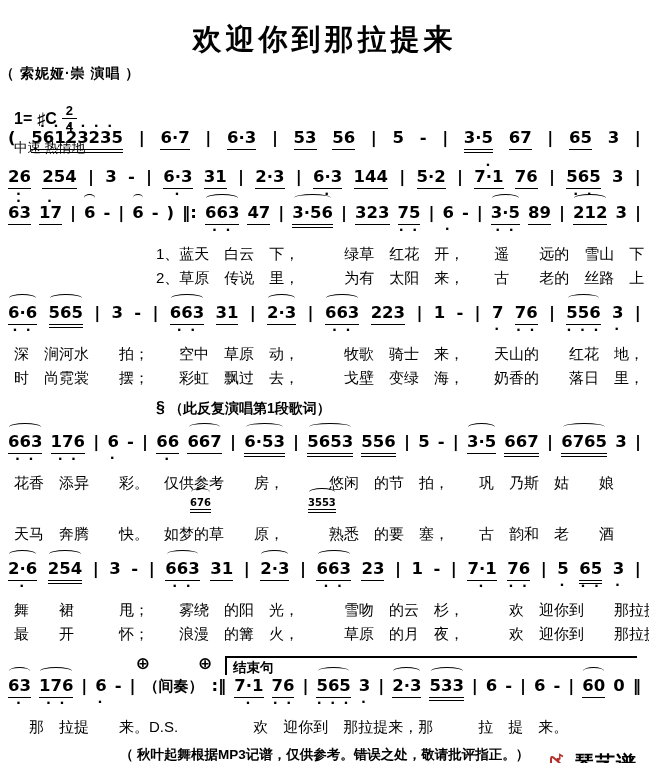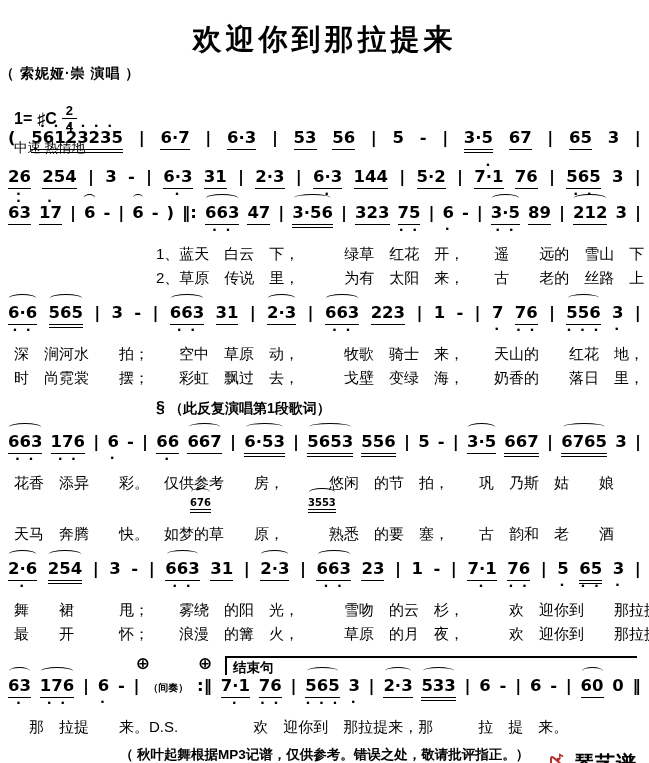--- a/index.html
+++ b/index.html
@@ -19,21 +19,21 @@
   .tempo{margin-top:6px;font-size:13.5px;font-weight:normal;text-align:center;}
 
   
   #score{margin:46px 8px 0;}
   .mrow{display:flex;justify-content:space-between;align-items:baseline;
         font-family:"DejaVu Sans",sans-serif;font-size:16.5px;font-weight:bold;
         margin:15px 0 14px;white-space:nowrap;}
   .note{position:relative;display:inline-block;line-height:1.15;}
   .u1{border-bottom:1.7px solid #000;padding-bottom:1px;}
   .u2{border-bottom:4px double #000;padding-bottom:1px;}
-  .sm{font-size:10px;letter-spacing:0;}
+  .sm{font-size:15px;letter-spacing:0;}
   .dots{position:absolute;left:0;right:0;text-align:center;font-style:normal;
         font-size:13px;letter-spacing:2px;line-height:1;}
   .da{top:-10px;} .db{bottom:-12px;}
   .arc{position:absolute;top:-10px;left:4%;right:4%;height:7px;
        border-top:1.7px solid #000;border-radius:50% 50% 0 0;}
   .lyric{font-size:15px;line-height:23px;font-weight:normal;white-space:pre;margin:1px 0;}
   .segno-row{margin:10px 0 2px;padding-left:148px;font-size:14px;font-weight:bold;}
   .segno-sym{font-size:16px;margin-right:4px;}
   .ossia-row{position:relative;height:26px;}
   .ossia-row .note{position:absolute;top:2px;font-family:"DejaVu Sans",sans-serif;

